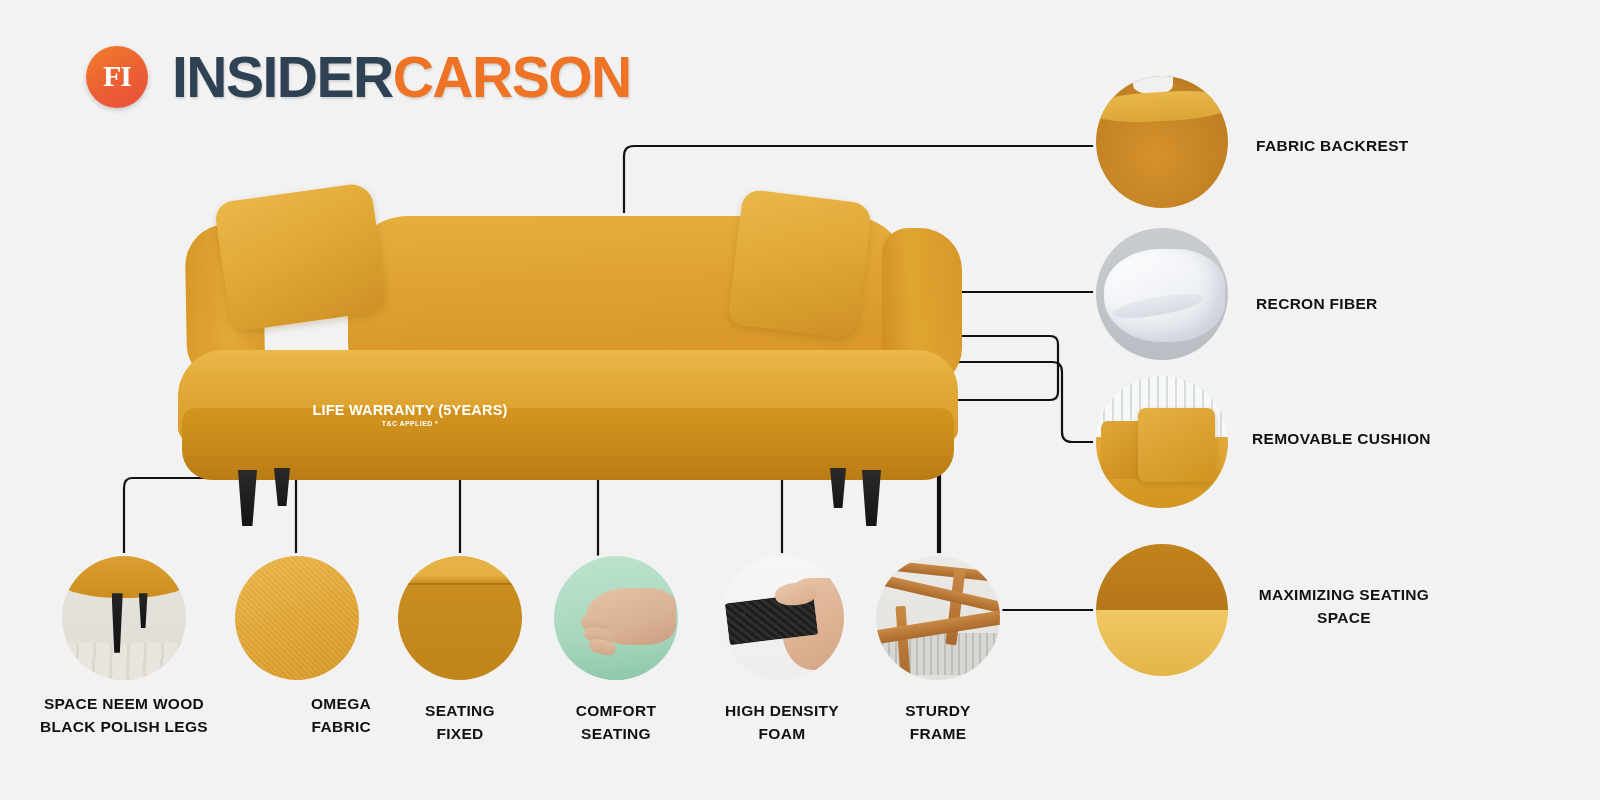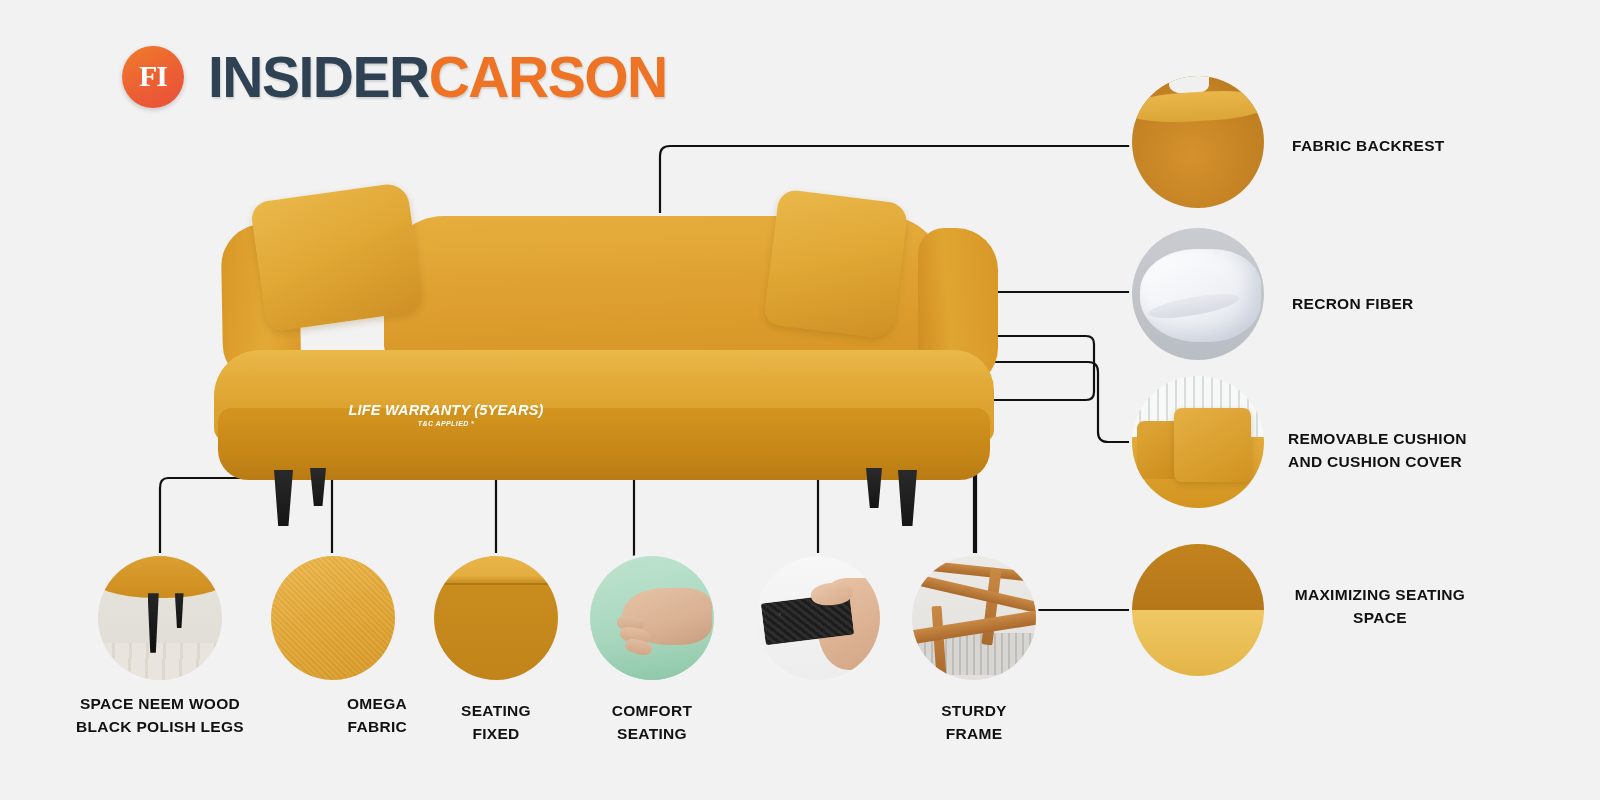--- a/index.html
+++ b/index.html
@@ -2,21 +2,21 @@
 <html><head>
 <meta charset="utf-8">
 <style>
   * { margin:0; padding:0; box-sizing:border-box; }
   html,body{ background:#ffffff; }
   body{
     width:1600px; height:800px; position:relative; overflow:hidden;
     font-family:"Liberation Sans", sans-serif;
     background:#f2f2f2;
   }
-  #stage{ position:absolute; inset:0; background:#f2f2f2;margin-left:36px; }
+  #stage{ position:absolute; inset:0; background:#f2f2f2; }
 
   
   #brand{ position:absolute; left:86px; top:44px; display:flex; align-items:center; gap:18px; }
   #logo-mark{
     width:62px; height:62px; border-radius:50%;
     background:linear-gradient(150deg,#f07d2a 0%, #ec5f34 55%, #e8513b 100%);
     position:relative; box-shadow:0 2px 5px rgba(0,0,0,.18);
     display:flex; align-items:center; justify-content:center;
   }
   #logo-mark .mono{
@@ -25,21 +25,21 @@
   }
   #brand-text{ display:flex; align-items:baseline; letter-spacing:-1px;
     text-shadow:1px 2px 2px rgba(0,0,0,.13); }
   #brand-carson{ font-size:57px; font-weight:700; color:#ef7324; letter-spacing:-1.5px; }
   #brand-insider{ font-size:57px; font-weight:700; color:#2f4254; letter-spacing:-1.5px; margin-left:6px;}
 
   
   #lines{ position:absolute; inset:0; pointer-events:none; }
 
   
-  #sofa{ position:absolute; left:170px; top:190px; width:790px; height:310px;font-style:italic; }
+  #sofa{ position:absolute; left:170px; top:190px; width:790px; height:310px; }
   .sf{ position:absolute; }
   
   #sofa-back{
     left:178px; top:26px; width:560px; height:145px;
     background:linear-gradient(178deg,#e6ae3e 0%,#dfa232 45%,#d79526 100%);
     border-radius:60px 58px 16px 16px;
   }
   #sofa-arm-l{
     left:16px; top:34px; width:78px; height:160px;
     background:linear-gradient(95deg,#d89727 0%,#e3a936 60%,#d9992b 100%);
@@ -284,21 +284,20 @@
   <div class="circ" style="left:1096px; top:376px; width:132px; height:132px;">
     <div class="inner th-cushion">
       <div class="slats"></div>
         <div class="seatb"></div>
       <div class="cush2"></div>
         <div class="cush1"></div>
     </div>
   </div>
   <div class="lbl left-align" style="left:1252px; top:428px; width:320px;">
     <div>REMOVABLE CUSHION</div>
-    <div>AND CUSHION COVER</div>
   </div>
 
   <div class="circ" style="left:1096px; top:544px; width:132px; height:132px;">
     <div class="inner th-maxseat">
       <div class="top"></div>
         <div class="bot"></div>
     </div>
   </div>
   <div class="lbl center" style="left:1244px; top:584px; width:200px;">
     <div>MAXIMIZING SEATING</div>
@@ -349,20 +348,24 @@
     <div>COMFORT</div>
     <div>SEATING</div>
   </div>
 
   <div class="circ" style="left:720px; top:556px; width:124px; height:124px;">
     <div class="inner th-foam">
       <div class="hd"></div>
         <div class="blk"></div>
         <div class="thumb"></div>
     </div>
+  </div>
+  <div class="lbl center" style="left:708px; top:700px; width:148px;">
+    <div>HIGH DENSITY</div>
+    <div>FOAM</div>
   </div>
 
   <div class="circ" style="left:876px; top:556px; width:124px; height:124px;">
     <div class="inner th-frame">
       <div class="spr"></div>
       <div class="bm b3"></div>
         <div class="bm b4"></div>
       <div class="bm b1"></div>
         <div class="bm b5"></div>
         <div class="bm b2"></div>

